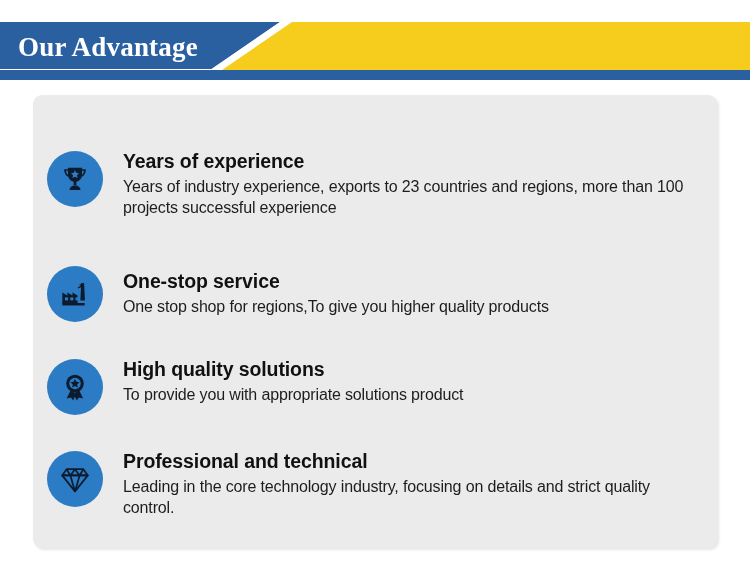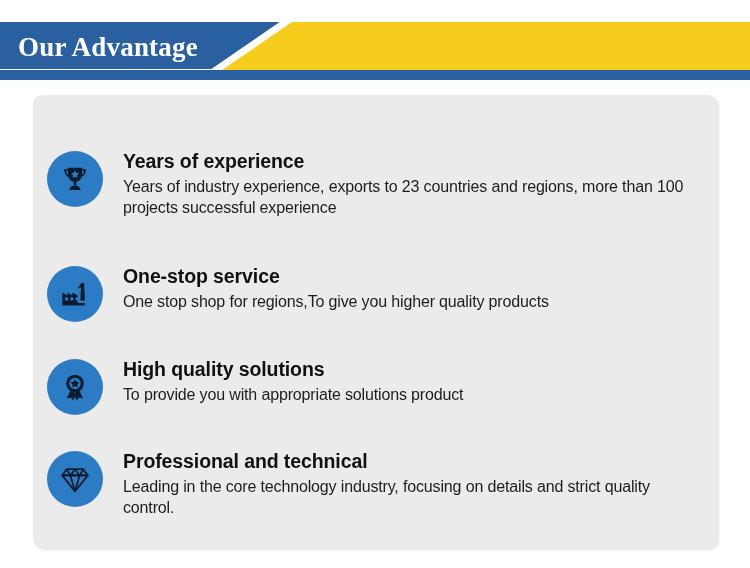--- a/index.html
+++ b/index.html
@@ -107,21 +107,21 @@
     font-weight: normal;
     font-size: 16px;
     line-height: 21px;
     color: #1d1d1d;
     margin: 0;
     letter-spacing: -0.15px;
   }
 
   
   #feature-item-0 { top: 32px; }
-  #feature-item-1 { top: 147px; }
+  #feature-item-1 { top: 147px; align-items: center; }
   #feature-item-2 { top: 240px; }
   #feature-item-3 { top: 332px; }
 </style>
 </head>
 <body>
 
 <div id="banner">
   <svg id="banner-svg" width="750" height="88" viewBox="0 0 750 88" xmlns="http://www.w3.org/2000/svg">
 
     <polygon points="288,22 750,22 750,70 215,70" fill="#f6cd1c"></polygon>

